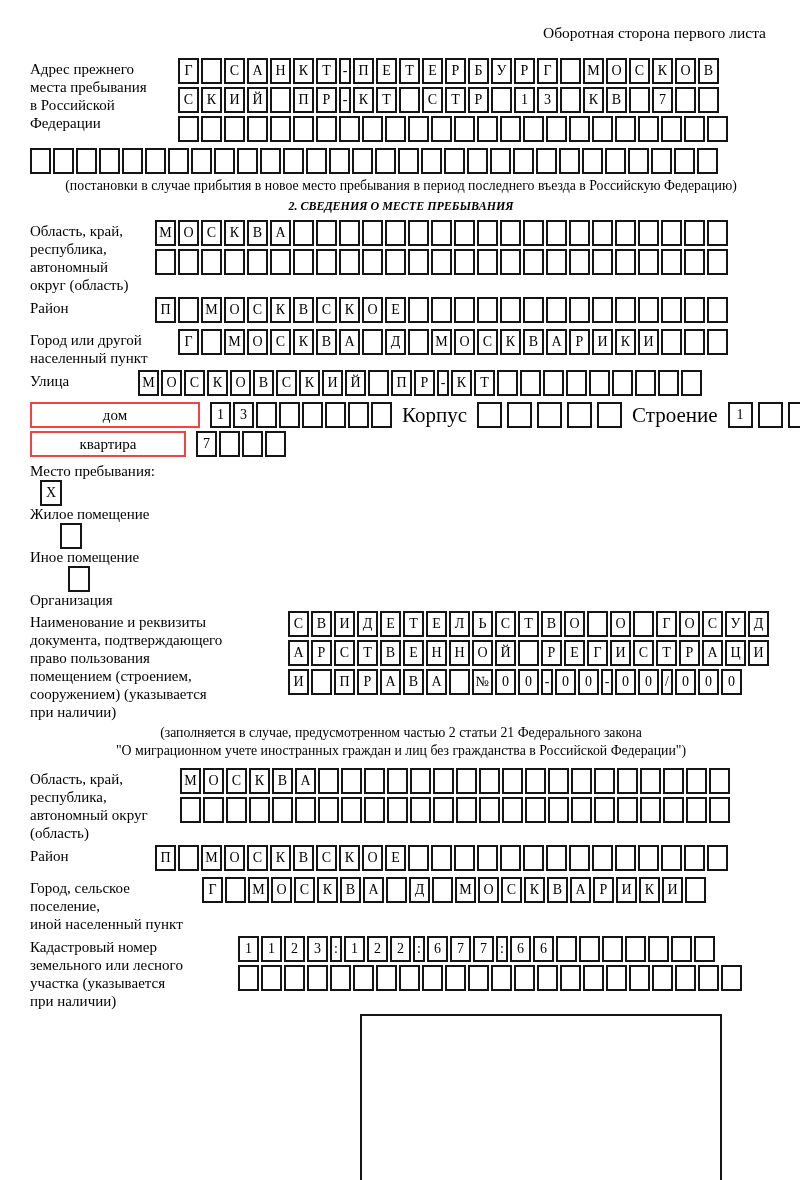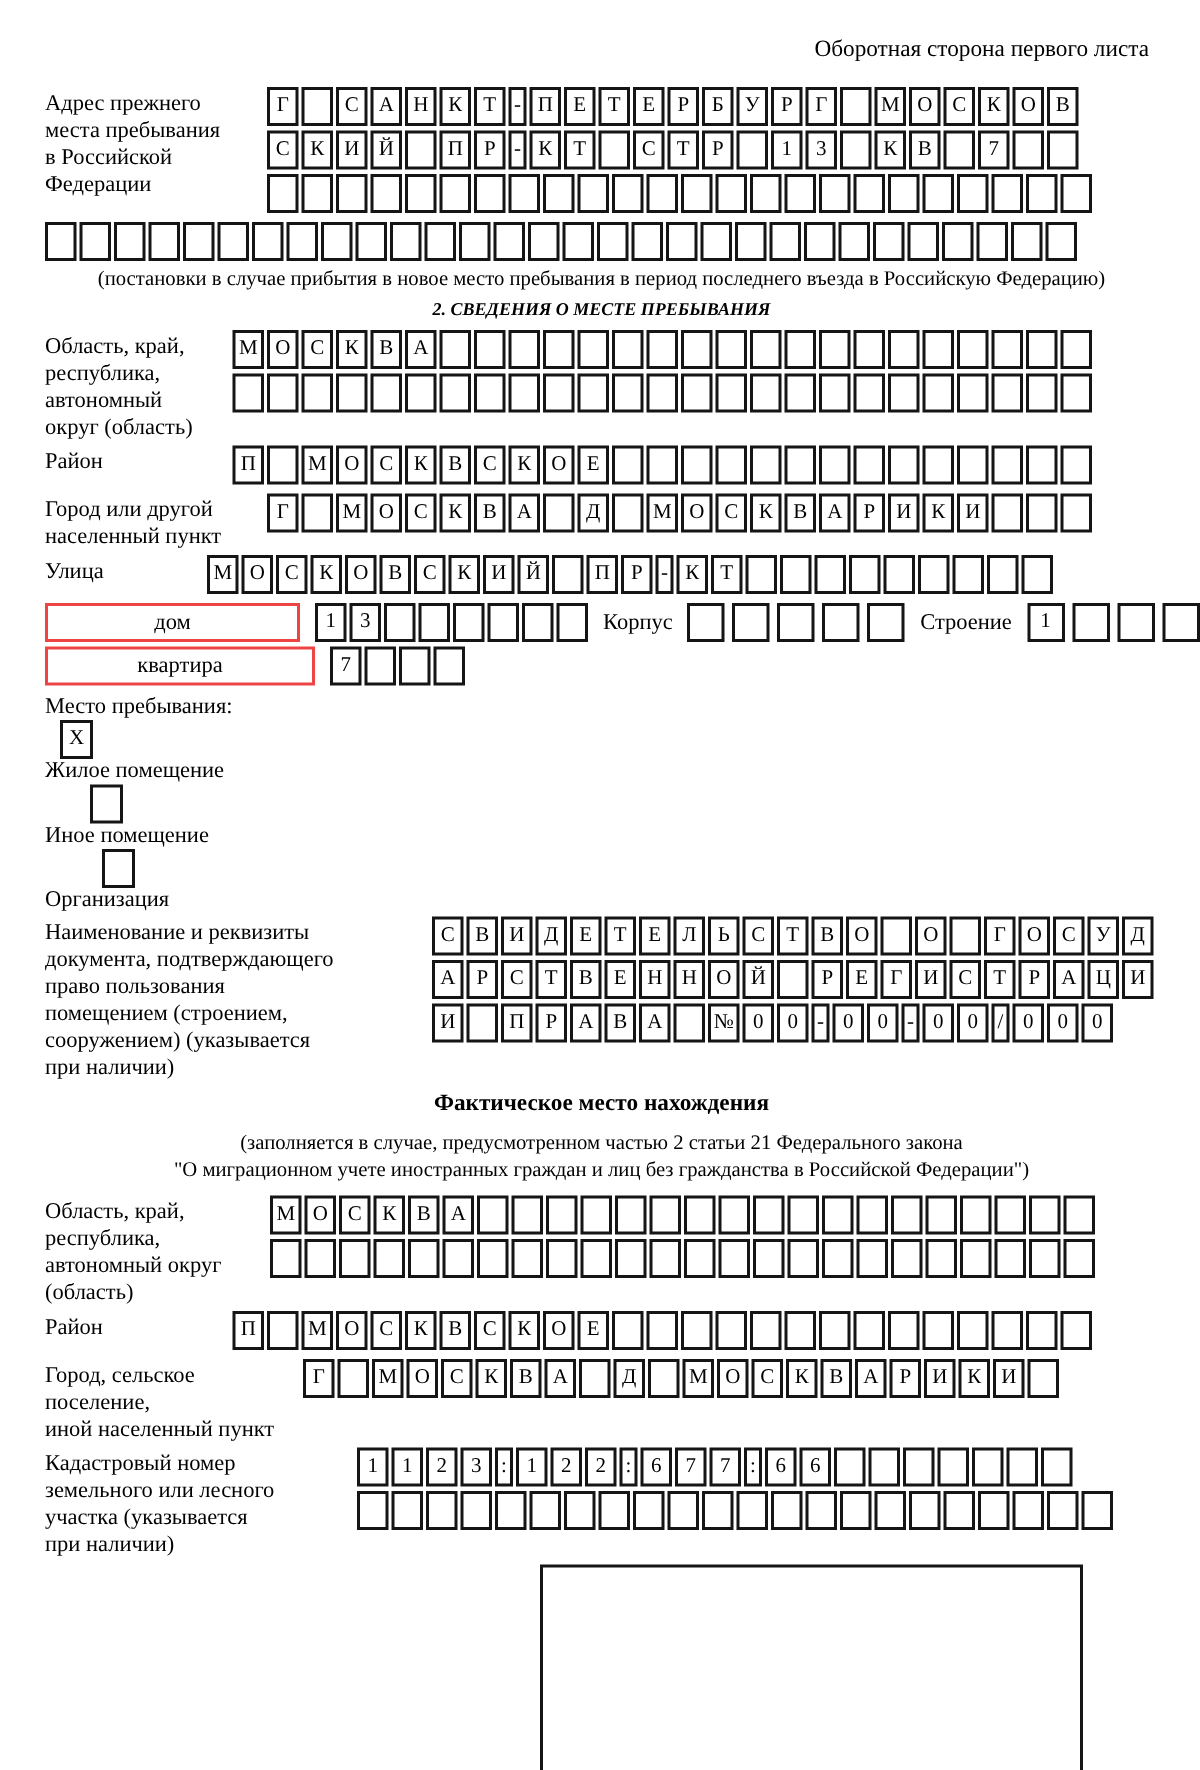--- a/index.html
+++ b/index.html
@@ -31,21 +31,21 @@
   .note{font-size:13.8px;line-height:18px;margin:1px 0 4px 0;}
   .center{text-align:center;}
   .sec-title{text-align:center;font-weight:bold;font-size:12px;margin:4px 0 6px 0;font-style:italic;}
   .sub-title{text-align:center;font-weight:bold;font-size:15.5px;margin:6px 0 8px 0;}
 
   .domrow{display:flex;align-items:center;gap:10px;margin-bottom:3px;}
   .wide-box{
     box-sizing:border-box;height:26px;border:2px solid #ef4444;
     display:flex;align-items:center;justify-content:center;font-size:15px;flex:0 0 auto;
   }
-  .inline-lbl{flex:0 0 auto;font-size:15px;}
+  .inline-lbl{flex:0 0 auto;font-size:21px;}
 
   .stayrow{display:flex;align-items:flex-start;margin:6px 0 2px 0;flex-direction:column;}
   .cb{
     box-sizing:border-box;width:22px;height:26px;border:2px solid #151515;
     display:flex;align-items:center;justify-content:center;font-size:14px;flex:0 0 auto;
   }
   .stay-note{margin-left:222px;}
 
   .stamp-wrap{width:455px;margin-left:auto;margin-right:4px;margin-top:4px;}
   .stamp-box{width:362px;height:176px;border:2px solid #151515;box-sizing:border-box;margin:0 auto 6px auto;}
@@ -359,21 +359,21 @@
     <span class="inline-lbl">Строение</span>
     <span class="cells wide" style="margin-bottom:0">
         <span class="cell">1</span>
         <span class="cell"></span>
         <span class="cell"></span>
         <span class="cell"></span>
       </span>
   </div>
 
   <div class="domrow">
-    <span class="wide-box" style="width:180px">квартира</span>
+    <span class="wide-box" style="width:156px">квартира</span>
     <span class="cells" style="margin-bottom:0">
         <span class="cell">7</span>
         <span class="cell"></span>
         <span class="cell"></span>
         <span class="cell"></span>
       </span>
   </div>
 
   <div class="stayrow">
     <span>Место пребывания:</span>
@@ -458,21 +458,20 @@
           <span class="cell">0</span>
           <span class="cell">0</span>
           <span class="cell narrow">/</span>
           <span class="cell">0</span>
           <span class="cell">0</span>
           <span class="cell">0</span>
         </div>
     </div>
   </div>
 
-  <div class="sub-title">Фактическое место нахождения</div>
   <div class="note center" style="white-space:pre-line;margin-bottom:8px">(заполняется в случае, предусмотренном частью 2 статьи 21 Федерального закона
 "О миграционном учете иностранных граждан и лиц без гражданства в Российской Федерации")</div>
 
   <div class="frow">
     <div class="lbl w150">Область, край,
 республика,
 автономный округ
 (область)</div>
     <div class="cellrows">
       <div class="cells">

